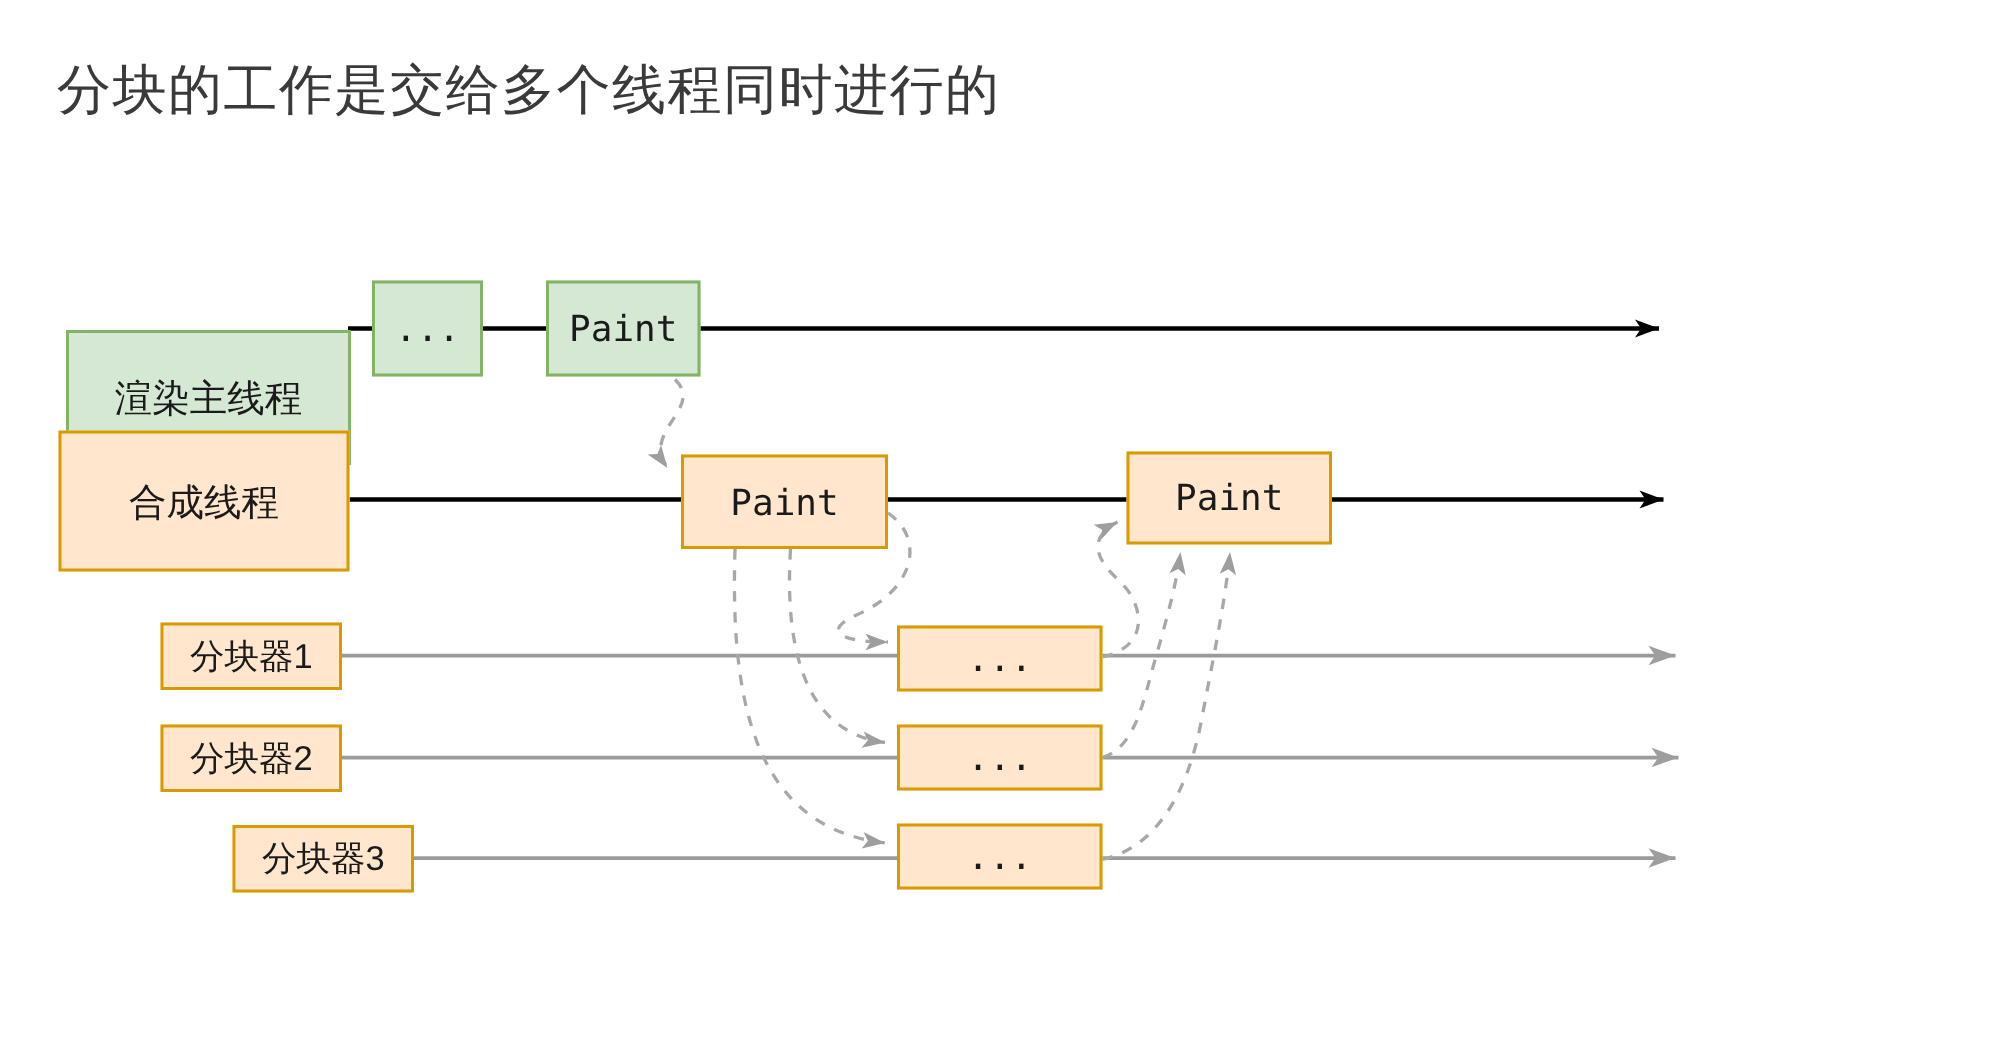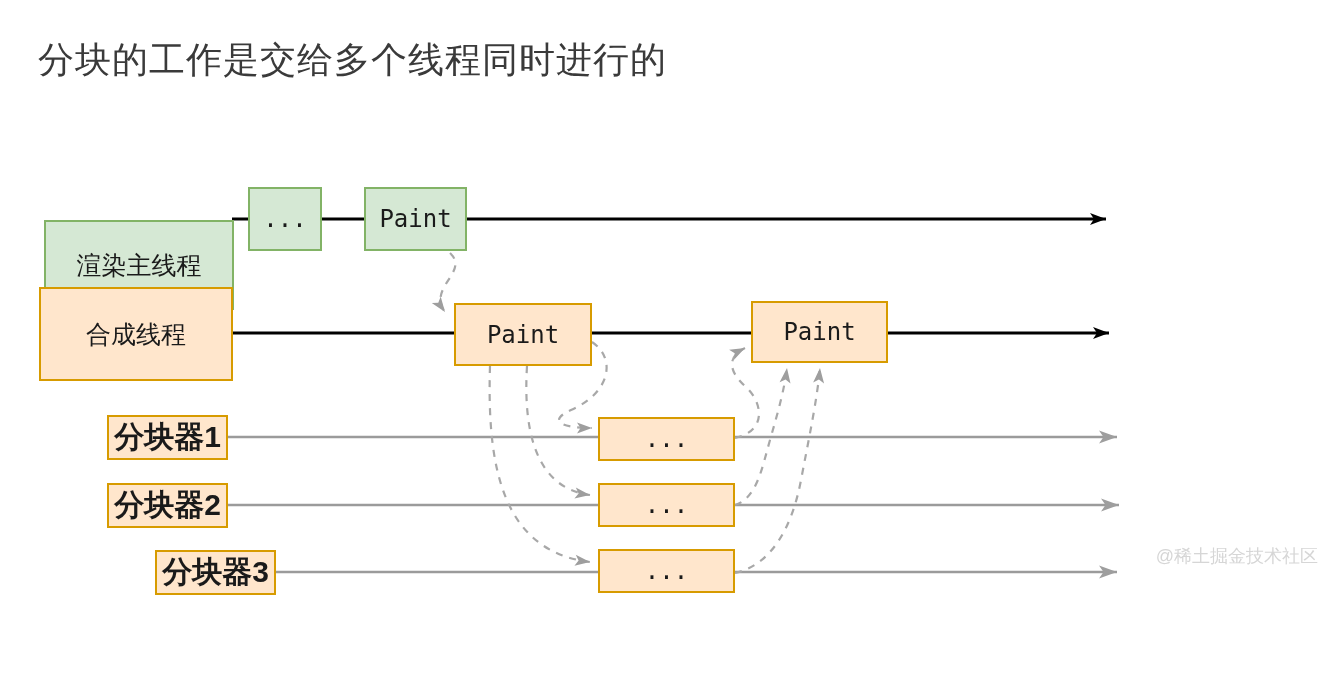--- a/index.html
+++ b/index.html
@@ -54,21 +54,21 @@
   }
   .node.green {
     background: var(--green-fill, #d5e8d4);
     border: 2px solid var(--green-border, #82b366);
   }
   .node.orange {
     background: var(--orange-fill, #ffe6cc);
     border: 2px solid var(--orange-border, #d79b00);
   }
   .cjk-lg  { font-size: 25px; font-weight: 500; }
-  .cjk-sm  { font-size: 30px; font-weight: 700; }
+  .cjk-sm  { font-size: 23px; font-weight: 400; }
   .mono    { font-family: "DejaVu Sans Mono", monospace; font-size: 24px; font-weight: 500; }
 
   
   .tl-black { stroke: var(--line-black, #000000); stroke-width: 3; fill: none; }
   .tl-gray  { stroke: var(--line-gray, #9b9b9b); stroke-width: 2.5; fill: none; }
   .dash     { stroke: var(--dash-gray, #a8a8a8); stroke-width: 2.2; fill: none;
               stroke-dasharray: 7 7; }
   .mk-black { fill: var(--line-black, #000000); }
   .mk-gray  { fill: var(--arrow-gray, #9e9e9e); }
 </style>
@@ -117,14 +117,13 @@
 
   <div class="node orange cjk-sm" style="left:107px; top:415px; width:121px; height:45px;">分块器1</div>
   <div class="node orange mono" style="left:598px; top:417px; width:137px; height:44px;">...</div>
 
   <div class="node orange cjk-sm" style="left:107px; top:483px; width:121px; height:45px;">分块器2</div>
   <div class="node orange mono" style="left:598px; top:483px; width:137px; height:44px;">...</div>
 
   <div class="node orange cjk-sm" style="left:107px; top:550px; width:121px; height:45px;margin-left:48px;">分块器3</div>
   <div class="node orange mono" style="left:598px; top:549px; width:137px; height:44px;">...</div>
 
-  <div class="watermark">@稀土掘金技术社区</div>
 </div>
 
 </body></html>

